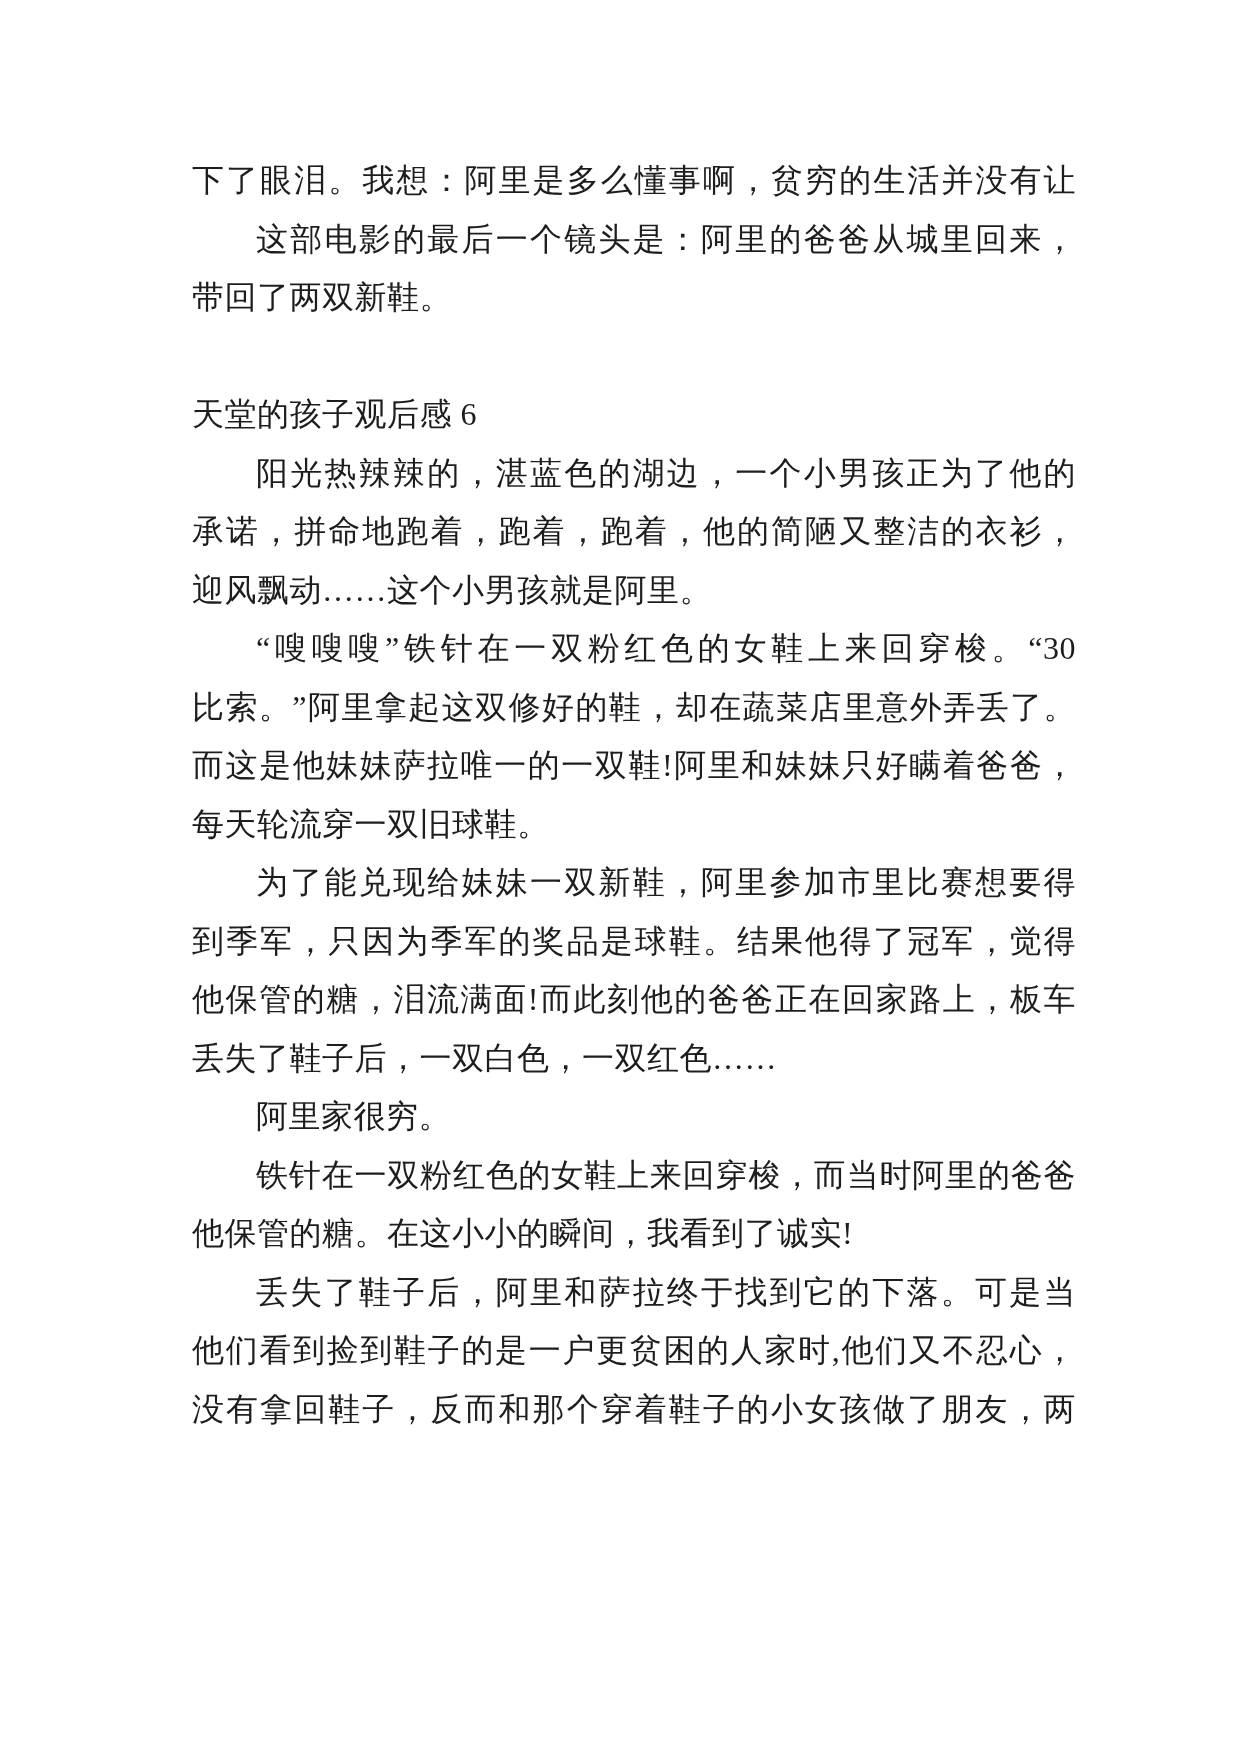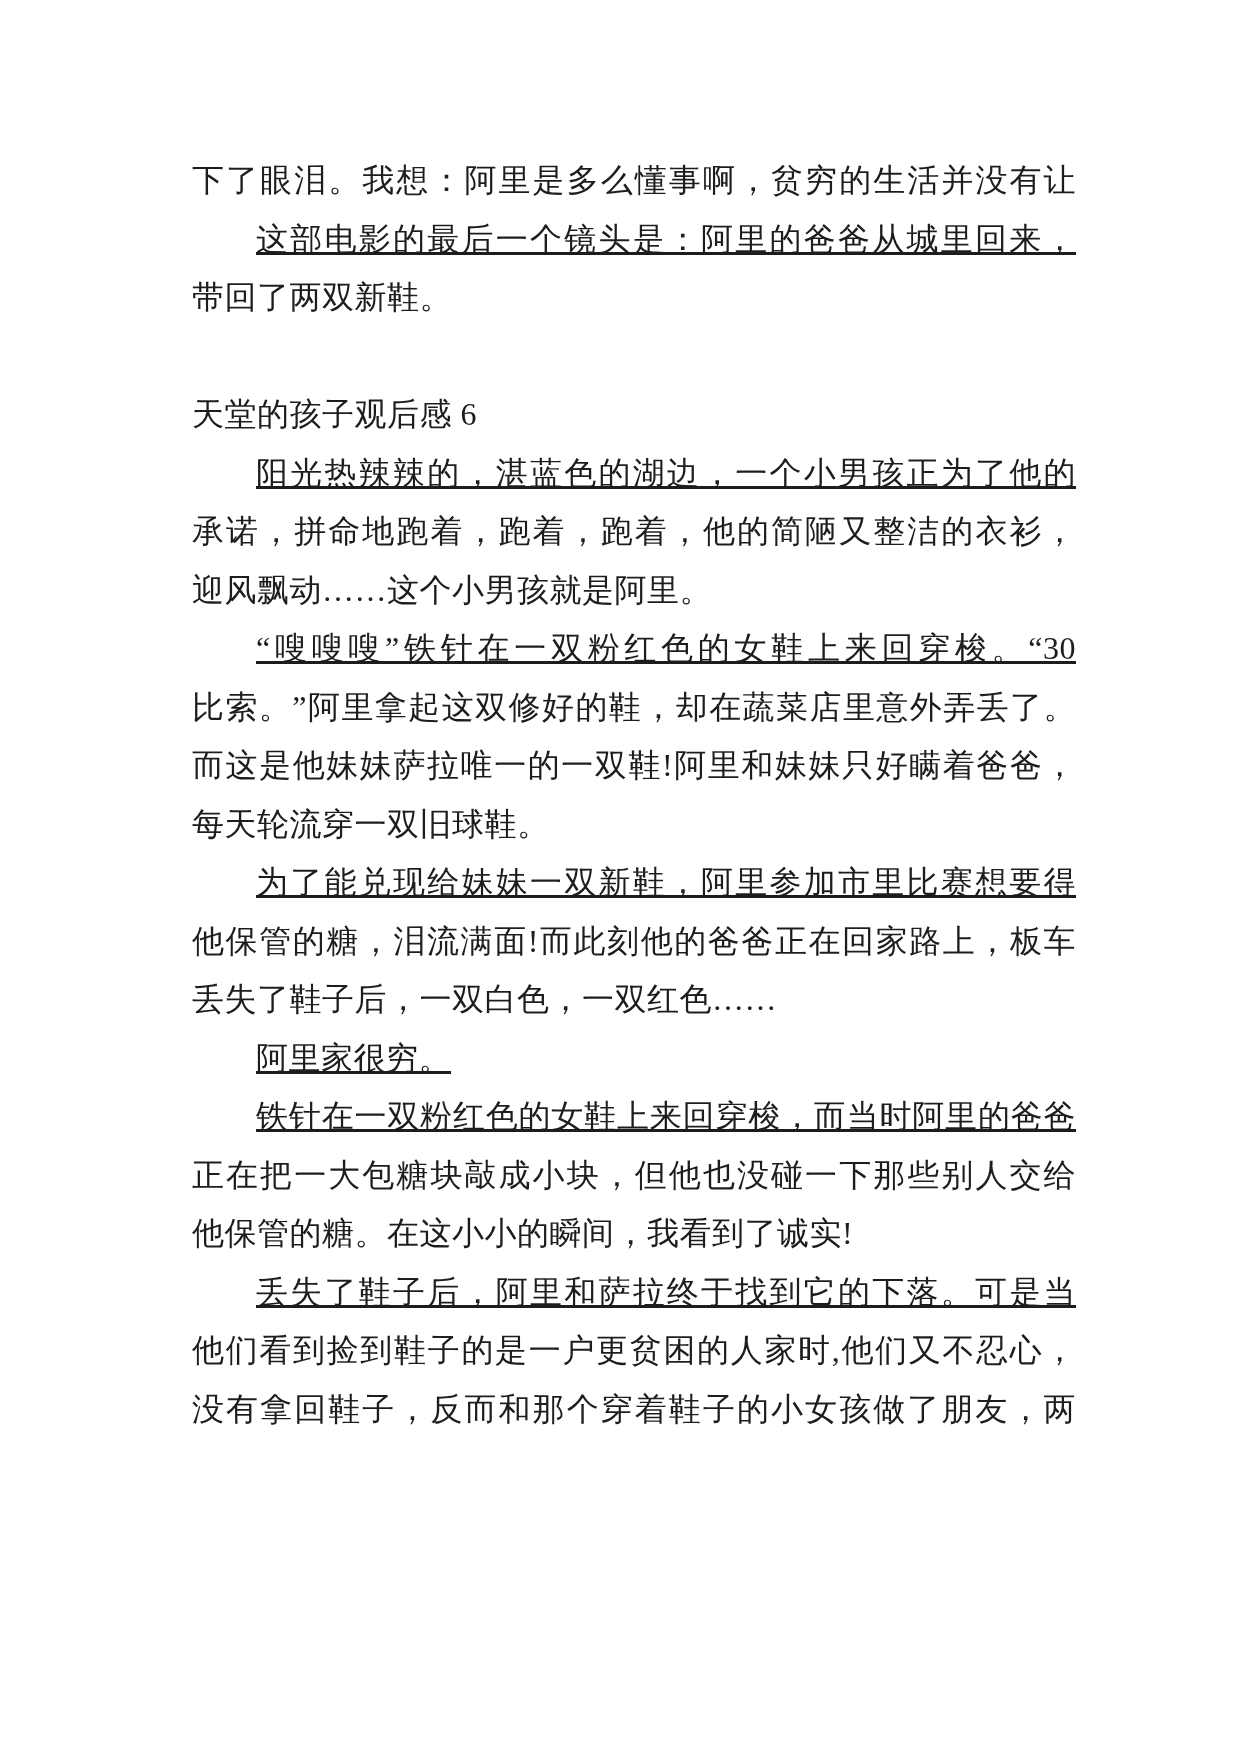--- a/index.html
+++ b/index.html
@@ -30,21 +30,20 @@
     white-space: pre-wrap;
     overflow: visible;
   }
   .line.justify {
     text-align: justify;
     text-align-last: justify;
     -moz-text-align-last: justify;
   }
   .line.indent {
     text-indent: 2em;
-    text-decoration: underline;
   }
   .line.blank {
     
   }
 </style>
 </head>
 <body>
 
 <div class="page">
   <div class="text-block">
@@ -54,23 +53,23 @@
       <div class="line blank"></div>
       <div class="line">天堂的孩子观后感 6</div>
       <div class="line indent justify">阳光热辣辣的，湛蓝色的湖边，一个小男孩正为了他的</div>
       <div class="line justify">承诺，拼命地跑着，跑着，跑着，他的简陋又整洁的衣衫，</div>
       <div class="line">迎风飘动……这个小男孩就是阿里。</div>
       <div class="line indent justify">“嗖嗖嗖”铁针在一双粉红色的女鞋上来回穿梭。“30</div>
       <div class="line justify">比索。”阿里拿起这双修好的鞋，却在蔬菜店里意外弄丢了。</div>
       <div class="line justify">而这是他妹妹萨拉唯一的一双鞋!阿里和妹妹只好瞒着爸爸，</div>
       <div class="line">每天轮流穿一双旧球鞋。</div>
       <div class="line indent justify">为了能兑现给妹妹一双新鞋，阿里参加市里比赛想要得</div>
+      <div class="line justify">到季军，只因为季军的奖品是球鞋。结果他得了冠军，觉得</div>
       <div class="line justify">他保管的糖，泪流满面!而此刻他的爸爸正在回家路上，板车</div>
       <div class="line">丢失了鞋子后，一双白色，一双红色……</div>
       <div class="line indent">阿里家很穷。</div>
       <div class="line indent justify">铁针在一双粉红色的女鞋上来回穿梭，而当时阿里的爸爸</div>
-      <div class="line justify">正在把一大包糖块敲成小块，但他也没碰一下那些别人交给</div>
       <div class="line">他保管的糖。在这小小的瞬间，我看到了诚实!</div>
       <div class="line indent justify">丢失了鞋子后，阿里和萨拉终于找到它的下落。可是当</div>
       <div class="line justify">他们看到捡到鞋子的是一户更贫困的人家时,他们又不忍心，</div>
       <div class="line justify">没有拿回鞋子，反而和那个穿着鞋子的小女孩做了朋友，两</div>
     </div>
 </div>
 
 </body></html>

